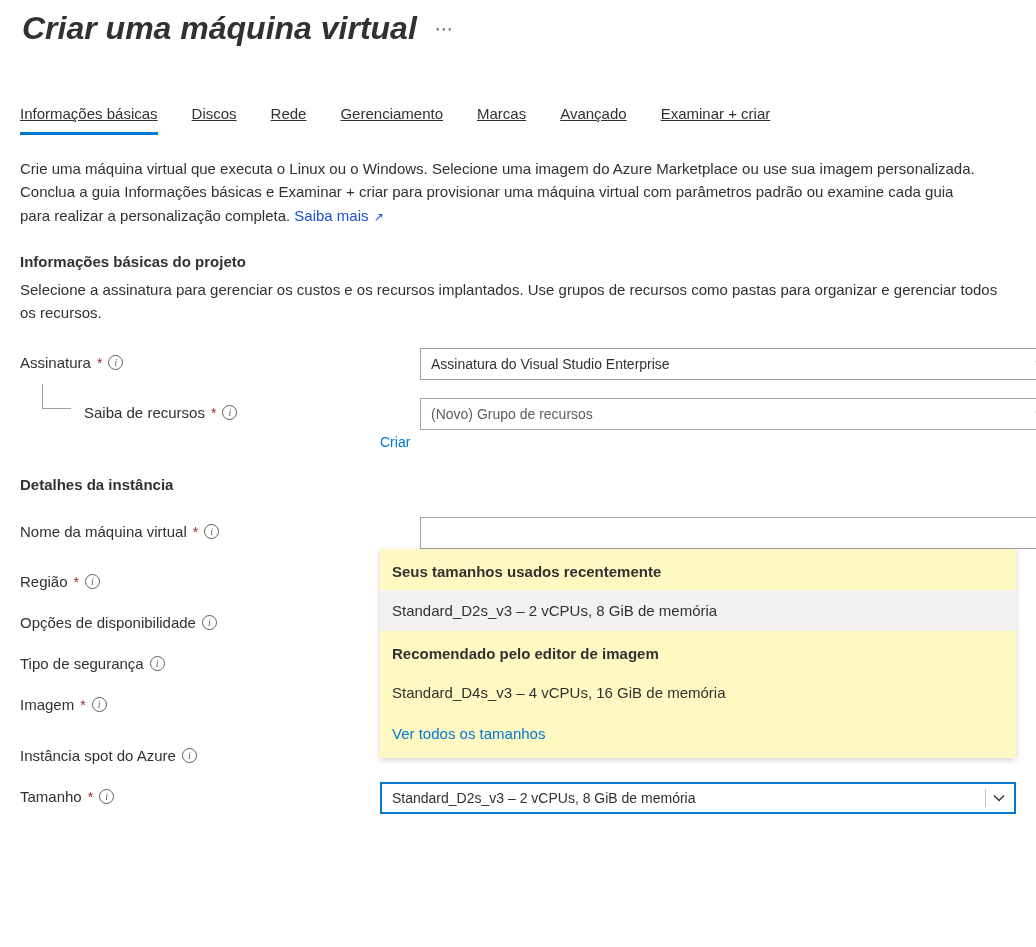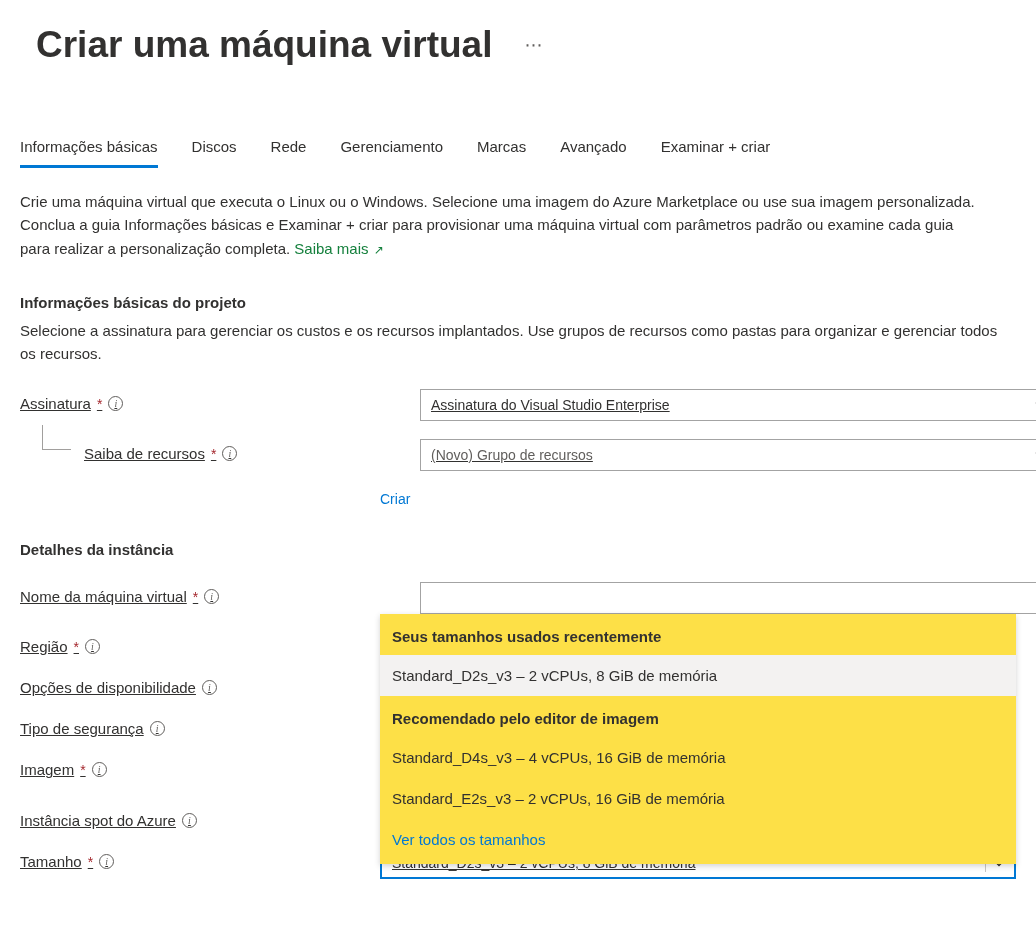--- a/index.html
+++ b/index.html
@@ -5,32 +5,32 @@
   * { box-sizing: border-box; }
   body {
     margin: 0;
     padding: 0 20px 20px 20px;
     font-family: "Segoe UI", -apple-system, sans-serif;
     color: #323130;
     font-size: 14px;
     background: #fff;
   }
   .page-title-row { display: flex; align-items: center; gap: 16px; padding-top: 8px; }
-  .page-title { font-size: 37px; font-weight: 600; margin: 16px; color: #323130; }
+  .page-title { font-size: 32px; font-weight: 600; margin: 2px; color: #323130; font-style: italic; }
   .ellipsis { color: #605e5c; font-size: 18px; letter-spacing: 2px; cursor: pointer; }
-  .tabs { display: flex; gap: 34px; margin-top: 56px; border-bottom: 0; }
+  .tabs { display: flex; gap: 34px; margin-top: 56px; border-bottom: 0; text-decoration: underline; }
   .tab { padding: 0 0 10px 0; cursor: pointer; color: #323130; font-size: 15px; }
   .tab.active { border-bottom: 3px solid #0078d4; font-weight: 400; }
   .intro { margin-top: 22px; line-height: 1.55; font-size: 15px; color: #323130; max-width: 960px; }
-  .link { color: #15803d; text-decoration: none; cursor: pointer; }
+  .link { color: #1d4ed8; text-decoration: none; cursor: pointer; }
   .ext-icon { font-size: 12px; margin-left: 2px; }
-  .section-title { font-size: 15px; font-weight: 600; margin-top: 34px; margin-bottom: 8px; }
+  .section-title { font-size: 15px; font-weight: 600; margin-top: 26px; margin-bottom: 8px; }
   .section-desc { font-size: 15px; line-height: 1.55; max-width: 1000px; }
   .form { margin-top: 24px; }
-  .form-row { display: flex; align-items: flex-start; margin-bottom: 18px; position: relative; text-decoration: underline; }
+  .form-row { display: flex; align-items: flex-start; margin-bottom: 18px; position: relative; }
   .form-row.indent .label-col { padding-left: 64px; position: relative; }
   .form-row.indent .label-col::before {
     content: "";
     position: absolute;
     left: 22px; top: -14px;
     width: 28px; height: 24px;
     border-left: 1px solid #a19f9d;
     border-bottom: 1px solid #a19f9d;
   }
   .label-col { width: 360px; flex-shrink: 0; display: flex; align-items: center; gap: 6px; font-size: 15px; padding-top: 6px; }
@@ -56,27 +56,27 @@
     align-items: center;
     margin-left: 40px;
   }
   .select { cursor: pointer; }
   .select.placeholder { color: #605e5c; }
   .select .chev {
     position: absolute; right: 8px; top: 50%; transform: translateY(-50%);
     pointer-events: none;
   }
   .chev svg { width: 12px; height: 12px; display: block; }
-  .sub-link { color: #0078d4; font-size: 14px; margin-top: 20px; display: inline-block; cursor: pointer; }
+  .sub-link { color: #0078d4; font-size: 14px; margin-top: 4px; display: inline-block; cursor: pointer; }
   .dropdown-panel {
     position: absolute;
     left: 360px; right: 0;
     top: 32px;
     max-width: 660px;
-    background: #fde047;
+    background: #fef9c3;
     border: 0;
     box-shadow: 0 2px 6px rgba(0,0,0,0.18);
     z-index: 10;
   }
   .dd-header { font-weight: 600; padding: 14px 12px 10px 12px; font-size: 15px; }
   .dd-item { padding: 12px 12px; font-size: 15px; cursor: pointer; }
   .dd-item:hover, .dd-item.highlight { background: #f3f2f1; }
   .dd-link { color: #0078d4; padding: 12px 12px 16px 12px; cursor: pointer; font-size: 15px; }
   .size-select {
     border: 2px solid #0078d4;
@@ -172,21 +172,20 @@
     </div>
     <div class="field-col">
       <input class="textinput" value="" style="">
     </div>
 
     <div class="dropdown-panel">
       <div class="dd-header">Seus tamanhos usados recentemente</div>
       <div class="dd-item highlight">Standard_D2s_v3 – 2 vCPUs, 8 GiB de memória</div>
       <div class="dd-header">Recomendado pelo editor de imagem</div>
       <div class="dd-item">Standard_D4s_v3 – 4 vCPUs, 16 GiB de memória</div>
-      <div class="dd-item">Standard_E2s_v3 – 2 vCPUs, 16 GiB de memória</div>
       <div class="dd-link">Ver todos os tamanhos</div>
     </div>
   </div>
 
   <div class="form-row">
     <div class="label-col">
       <span>Região</span>
       <span class="req">*</span>
       <span class="info-icon">i</span>
     </div>

